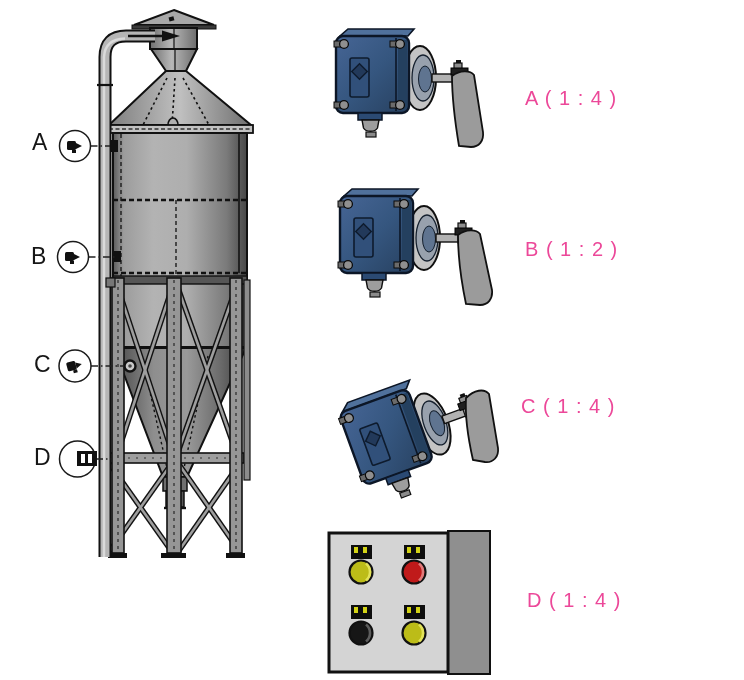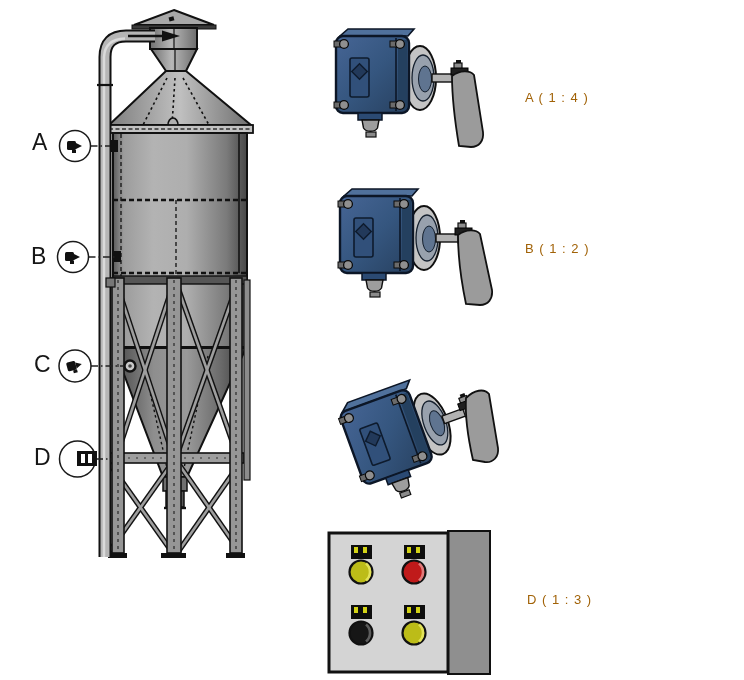--- a/index.html
+++ b/index.html
@@ -2,21 +2,21 @@
 <html><head>
 <meta charset="utf-8">
 <style>
   html,body{margin:0;padding:0;background:#ffffff;}
   .stage{
     position:relative;width:744px;height:680px;background:#ffffff;
     font-family:"Liberation Sans",sans-serif;overflow:hidden;
   }
   .stage svg{position:absolute;left:0;top:0;}
   .callout-letter{position:absolute;font-size:23px;line-height:26px;color:#161616;}
-  .scale-label{position:absolute;font-size:13px;line-height:24px;color:#a16207;letter-spacing:1px;white-space:pre;}
+  .scale-label{position:absolute;font-size:20px;line-height:24px;color:#ec4899;letter-spacing:1px;white-space:pre;}
 </style>
 </head>
 <body>
 
 <div class="stage">
 
 <svg width="744" height="680" viewBox="0 0 744 680">
   <defs>
     <linearGradient id="bodyGrad" x1="0" y1="0" x2="1" y2="0">
       <stop offset="0" stop-color="#5b5b5b"></stop>
@@ -271,15 +271,16 @@
   </g>
 </svg>
 
 <div class="callout-letter" style="left:32px;top:129px">A</div>
 <div class="callout-letter" style="left:31px;top:243px">B</div>
 <div class="callout-letter" style="left:34px;top:351px">C</div>
 <div class="callout-letter" style="left:34px;top:444px">D</div>
 
 <div class="scale-label" style="left:525px;top:86px">A ( 1 : 4 )</div>
 <div class="scale-label" style="left:525px;top:237px">B ( 1 : 2 )</div>
-<div class="scale-label" style="left:527px;top:588px">D ( 1 : 3 )</div>
+<div class="scale-label" style="left:521px;top:394px">C ( 1 : 4 )</div>
+<div class="scale-label" style="left:527px;top:588px">D ( 1 : 4 )</div>
 
 </div>
 
 </body></html>

